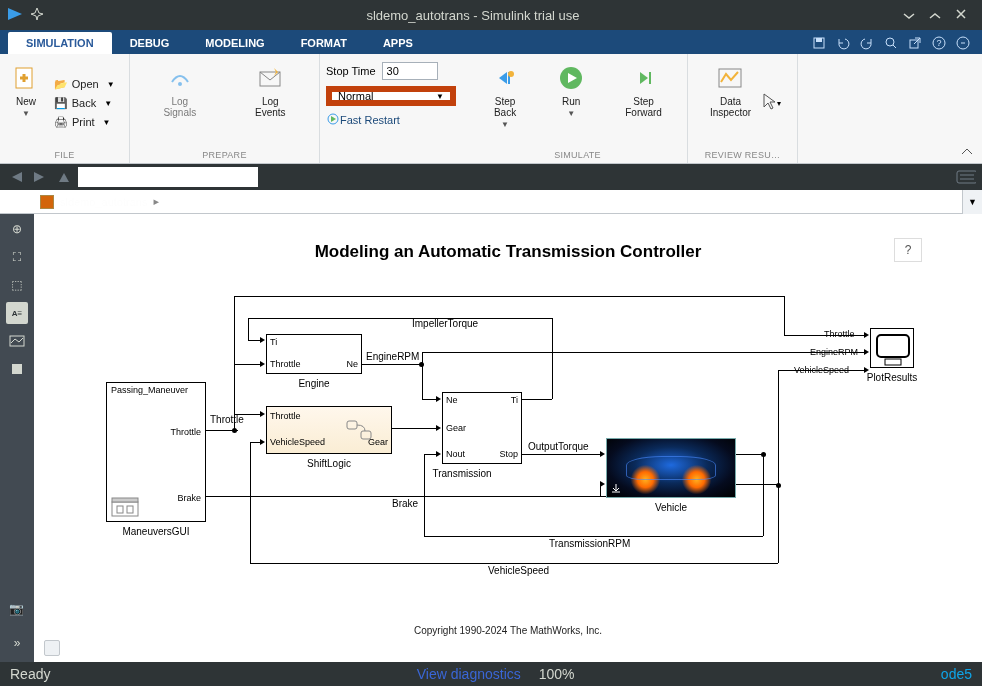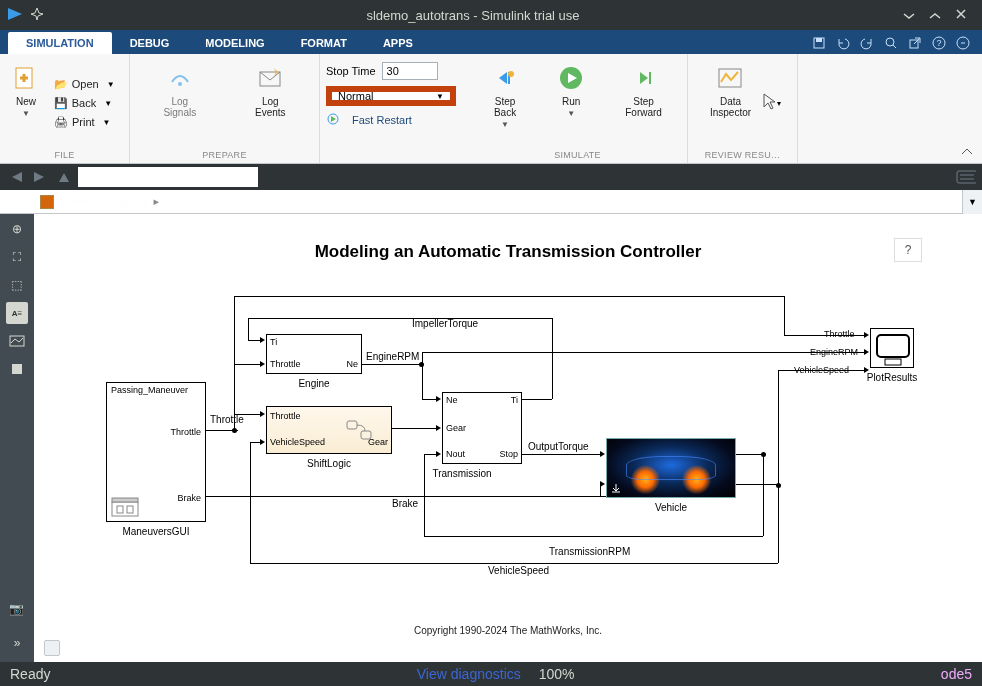--- a/index.html
+++ b/index.html
@@ -25,21 +25,21 @@
 .ribbon-group-body { display: flex; flex: 1; gap: 4px; }
 .ribbon-group-label { text-align: center; font-size: 9px; color: #888; padding: 2px 0 3px 0; letter-spacing: 0.3px; }
 .rb-vbtn { display: flex; flex-direction: column; align-items: center; justify-content: flex-start; padding: 4px 6px; font-size: 10px; color: #222; cursor: pointer; text-align: center; gap: 2px; }
 .rb-vbtn .icon { height: 32px; display:flex; align-items:center; justify-content:center; }
 .rb-vbtn .sub { font-size: 8px; color: #555; }
 .rb-hrow { display: flex; align-items: center; font-size: 11px; color: #222; padding: 2px 4px; gap: 4px; cursor: pointer; }
 .rb-hrow .drop { font-size: 8px; color: #000; margin-left: 4px; }
 .stop-time-row { display:flex; align-items:center; gap:6px; font-size:11px; margin:2px 0; }
 .stop-time-row input { width: 56px; height: 18px; border:1px solid #a7b0b9; font-size:11px; padding:0 4px; }
 .mode-select { display:flex; align-items:center; justify-content:space-between; border:6px solid #c2410c; background:#fff; font-size:11px; padding:2px 6px; width:130px; height:20px; cursor:pointer; }
-.fast-restart { display:flex; align-items:center; gap:12px; font-size:11px; color:#1c4a7a; cursor:pointer; padding-top:2px; }
+.fast-restart { display:flex; align-items:center; gap:0; font-size:11px; color:#1c4a7a; cursor:pointer; padding-top:2px; }
 .ribbon-collapse { margin-left:auto; width:30px; display:flex; align-items:flex-end; justify-content:center; padding-bottom:4px; cursor:pointer; }
 
 
 .navbar { height: 26px; background: #2e3436; display:flex; align-items:center; padding: 0 6px; gap:4px; }
 .navbar .nav-arrow { width:20px; height:20px; display:inline-flex; align-items:center; justify-content:center; cursor:pointer; }
 .navbar .path-box { height:20px; background:#fff; color:#888; font-size:11px; padding:2px 8px; min-width:180px; }
 .navbar-right { margin-left:auto; }
 
 
 .breadcrumb-row { height:24px; background:#fff; border-bottom:1px solid #c2c7cc; display:flex; align-items:center; }
@@ -80,21 +80,21 @@
 
 .shiftlogic { background: linear-gradient(#fff7ec, #faedd4); }
 .shiftlogic-inner { position:absolute; width:30px; height:22px; right:16px; top:12px; }
 
 
 .statusbar { height:24px; background:#2e3436; display:flex; align-items:center; color:#d3d7cf; font-size:14px; padding:0 10px; }
 .statusbar .sb-ready { }
 .statusbar .sb-center { margin-left:auto; margin-right:auto; display:flex; gap:18px; }
 .statusbar .sb-diag { color:#3a66d6; cursor:pointer; }
 .statusbar .sb-zoom { }
-.statusbar .sb-right { color:#f0abfc; }
+.statusbar .sb-right { color:#0ea5e9; }
 </style>
 </head>
 <body>
 
 <div class="titlebar">
   <div class="titlebar-left">
     <span>
       <svg width="18" height="18" viewBox="0 0 18 18">
           <polygon points="2,3 16,9 2,15" fill="#3a9ce8"></polygon>
         </svg>
@@ -485,21 +485,21 @@
     <div class="arrow-r" style="left:566px; top:237px;"></div>
     <div class="signal-label" style="left:494px; top:227px;">OutputTorque</div>
 
     <div class="wire h" style="left:702px; top:240px; width:28px;"></div>
     <div class="node" style="left:727px; top:238px;"></div>
     <div class="wire v" style="left:729px; top:240px; height:82px;"></div>
     <div class="wire h" style="left:390px; top:322px; width:339px;"></div>
     <div class="wire v" style="left:390px; top:240px; height:82px;"></div>
     <div class="wire h" style="left:390px; top:240px; width:14px;"></div>
     <div class="arrow-r" style="left:402px; top:237px;"></div>
-    <div class="signal-label" style="left:515px; top:324px;margin-top:8px;">TransmissionRPM</div>
+    <div class="signal-label" style="left:515px; top:324px;">TransmissionRPM</div>
 
     <div class="wire h" style="left:702px; top:270px; width:42px;"></div>
     <div class="wire v" style="left:744px; top:156px; height:115px;"></div>
     <div class="wire h" style="left:744px; top:156px; width:88px;"></div>
     <div class="arrow-r" style="left:830px; top:153px;"></div>
     <div class="node" style="left:742px; top:269px;"></div>
     <div class="wire v" style="left:744px; top:271px; height:78px;"></div>
     <div class="wire h" style="left:216px; top:349px; width:528px;"></div>
     <div class="wire v" style="left:216px; top:228px; height:121px;"></div>
     <div class="wire h" style="left:216px; top:228px; width:12px;"></div>

